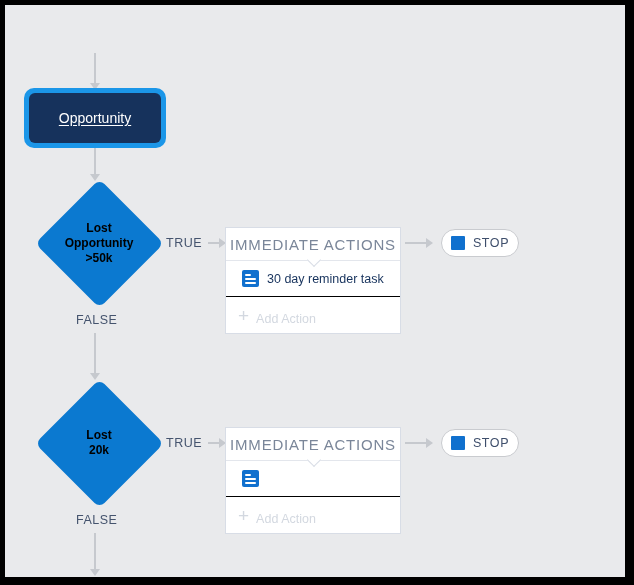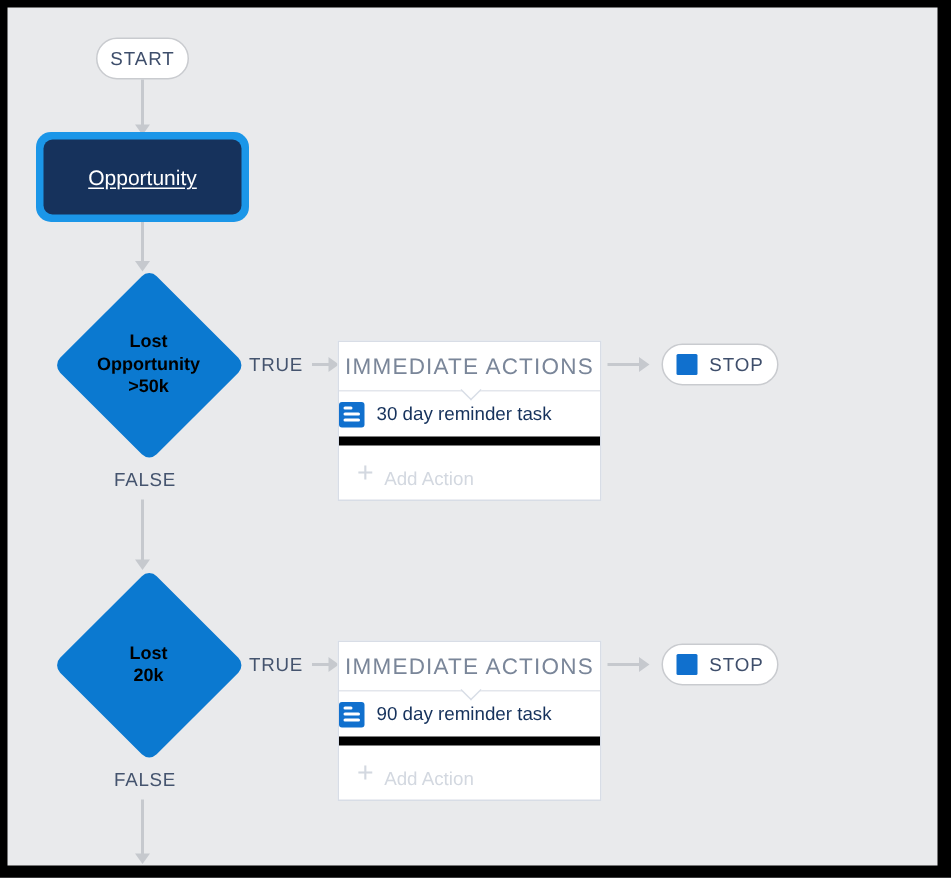--- a/index.html
+++ b/index.html
@@ -138,22 +138,22 @@
     background: #FFFFFF;
     border-right: 1px solid #D8DDE6;
     border-bottom: 1px solid #D8DDE6;
     transform: rotate(45deg);
   }
   .action-item {
     height: 36px;
     display: flex;
     align-items: center;
     gap: 8px;
-    padding: 0 0;
-    border-bottom: 6px solid #000000;
+    padding: 0 16px;
+    border-bottom: 1px solid #000000;
     box-sizing: border-box;
   }
   .action-icon {
     width: 17px;
     height: 17px;
     background: #1070CE;
     border-radius: 2px;
     flex: 0 0 auto;
     display: flex;
     flex-direction: column;
@@ -229,23 +229,20 @@
     font-size: 12.5px;
     letter-spacing: 0.5px;
     white-space: nowrap;
   }
 </style>
 </head>
 <body>
 
 <div id="flow-canvas">
 
-  <div class="node pill pill-start" style="left:59px; top:20px;">
-    <span>START</span>
-  </div>
 
   <div class="conn-v" style="left:89px; top:48px; height:32px;"></div>
   <div class="arrow-down" style="left:85px; top:78px;"></div>
 
   <div class="node obj-box-outer" style="left:19px; top:83px;">
     <div class="obj-box-inner">
       <span class="obj-box-label">Opportunity</span>
     </div>
   </div>
 
@@ -312,21 +309,20 @@
     <div class="actions-header">
       <span>IMMEDIATE ACTIONS</span>
       <span class="header-notch"></span>
     </div>
     <div class="action-item">
       <span class="action-icon">
         <i class="short"></i>
           <i class="full"></i>
           <i class="full"></i>
       </span>
-      <span class="action-label">90 day reminder task</span>
     </div>
     <div class="add-action">
       <span class="add-plus">+</span>
       <span class="add-label">Add Action</span>
     </div>
   </div>
 
   <div class="conn-h" style="left:400px; top:437px; width:24px;"></div>
   <div class="arrow-right" style="left:421px; top:433px;"></div>
 

